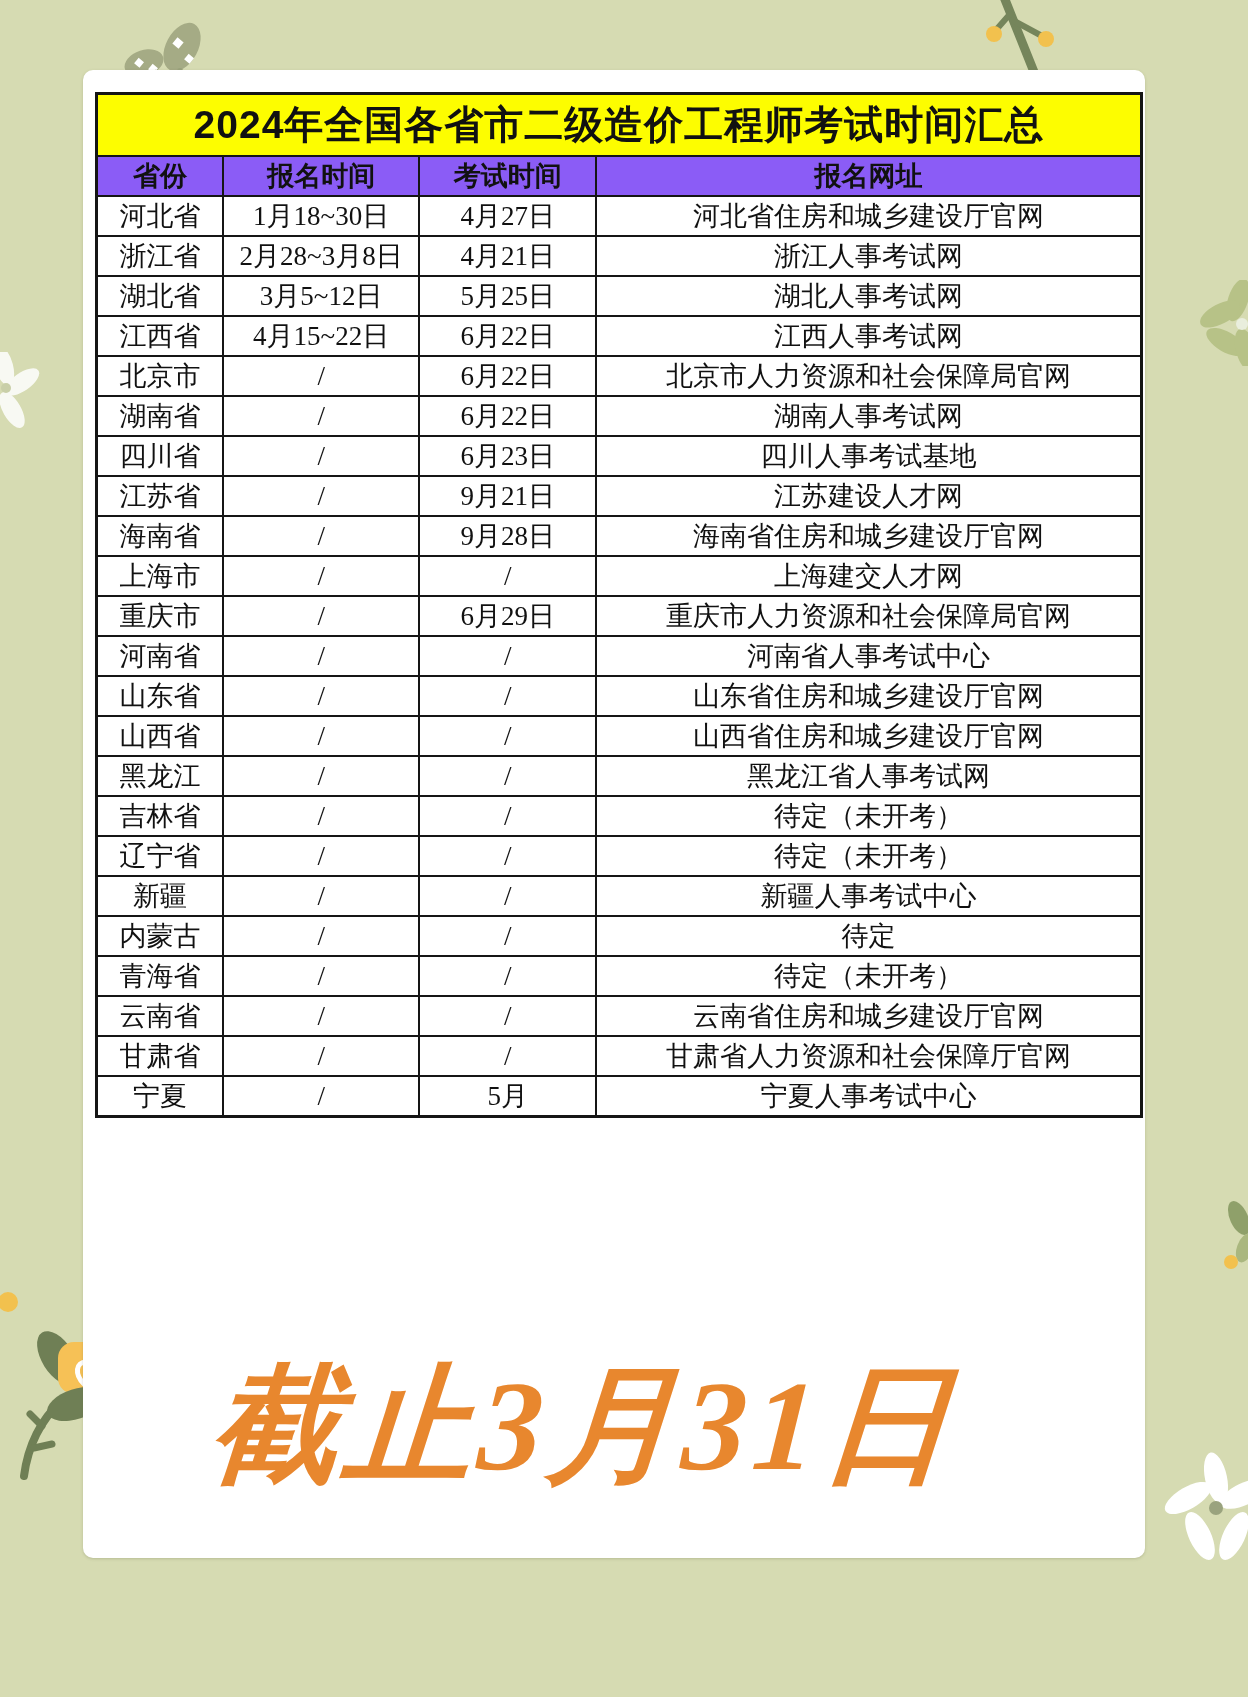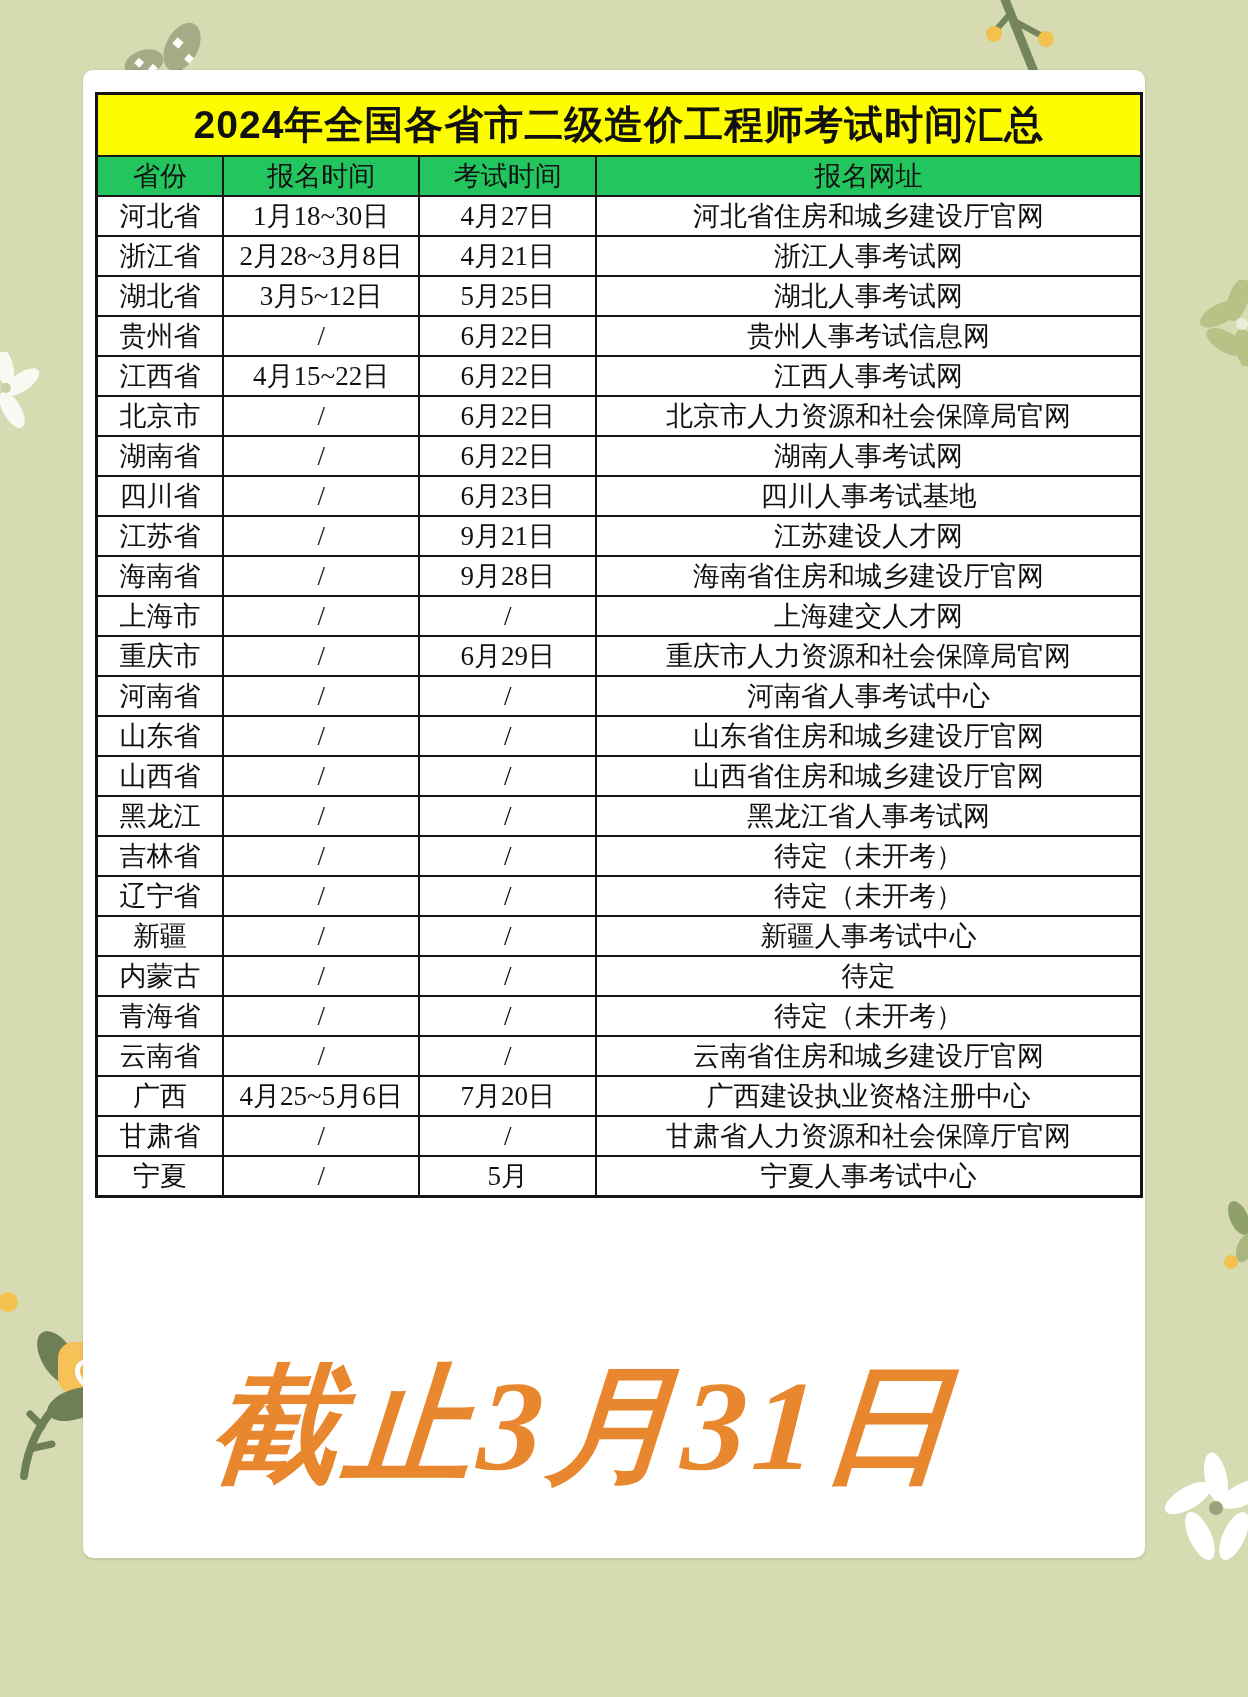--- a/index.html
+++ b/index.html
@@ -40,23 +40,23 @@
   th.title-cell{
     background:#fdfd00;
     height:58px;
     font-family:"Liberation Sans","DejaVu Sans",sans-serif;
     font-weight:bold;
     font-size:39px;
     letter-spacing:1px;
     color:#000;
   }
   tr.header-row th{
-    background:#22c55e;
+    background:#8b5cf6;
     height:36px;
-    font-weight:normal;
+    font-weight:bold;
     font-size:27px;
     margin-left:20px;
   }
   tbody td{
     height:32px;
     font-size:27px;
     background:#fff;
   }
   col.c-province{width:12.1%;}
   col.c-signup{width:18.8%;}
@@ -179,26 +179,20 @@
           <td>4月21日</td>
           <td>浙江人事考试网</td>
         </tr>
         <tr>
           <td>湖北省</td>
           <td>3月5~12日</td>
           <td>5月25日</td>
           <td>湖北人事考试网</td>
         </tr>
         <tr>
-          <td>贵州省</td>
-          <td>/</td>
-          <td>6月22日</td>
-          <td>贵州人事考试信息网</td>
-        </tr>
-        <tr>
           <td>江西省</td>
           <td>4月15~22日</td>
           <td>6月22日</td>
           <td>江西人事考试网</td>
         </tr>
         <tr>
           <td>北京市</td>
           <td>/</td>
           <td>6月22日</td>
           <td>北京市人力资源和社会保障局官网</td>
@@ -293,26 +287,20 @@
           <td>/</td>
           <td>待定（未开考）</td>
         </tr>
         <tr>
           <td>云南省</td>
           <td>/</td>
           <td>/</td>
           <td>云南省住房和城乡建设厅官网</td>
         </tr>
         <tr>
-          <td>广西</td>
-          <td>4月25~5月6日</td>
-          <td>7月20日</td>
-          <td>广西建设执业资格注册中心</td>
-        </tr>
-        <tr>
           <td>甘肃省</td>
           <td>/</td>
           <td>/</td>
           <td>甘肃省人力资源和社会保障厅官网</td>
         </tr>
         <tr>
           <td>宁夏</td>
           <td>/</td>
           <td>5月</td>
           <td>宁夏人事考试中心</td>

